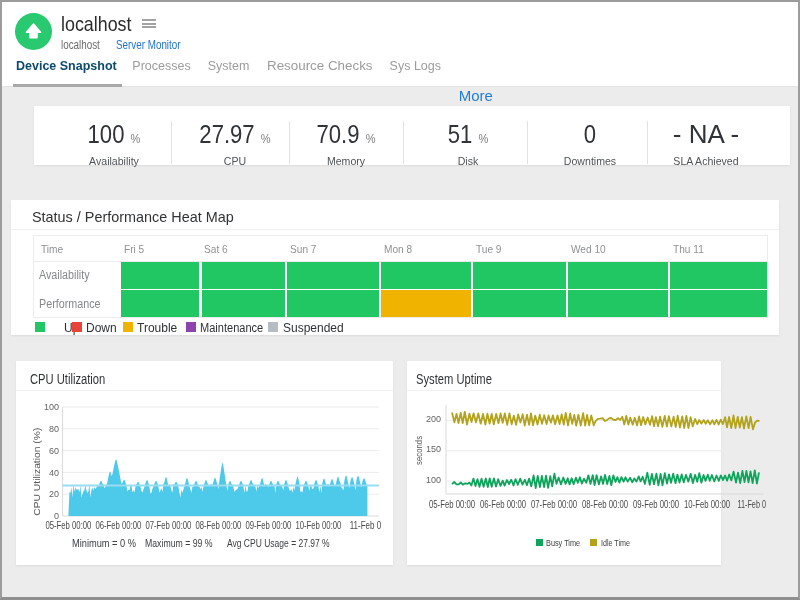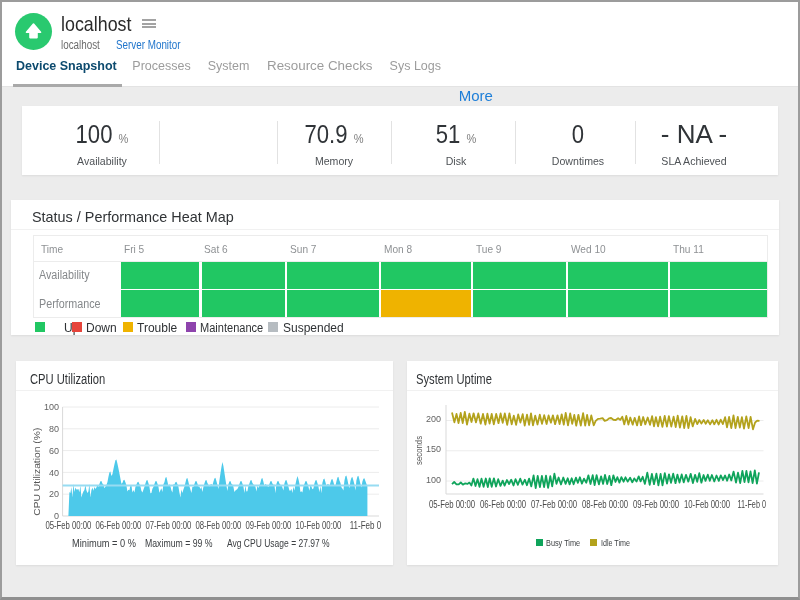--- a/index.html
+++ b/index.html
@@ -11,39 +11,39 @@
 .title { position:absolute; left:61px; top:12px; font-size:21px; color:#2b2b2b; transform:scaleX(0.85); transform-origin:0 0; white-space:nowrap; }
 .burger { position:absolute; left:142px; top:19px; width:14px; }
 .burger div { height:2px; background:#a3a3a3; margin-bottom:1.5px; }
 .cr1 { position:absolute; left:61px; top:37.5px; font-size:12px; color:#6b6b6b; transform:scaleX(0.82); transform-origin:0 0; white-space:nowrap; }
 .cr2 { position:absolute; left:115.5px; top:37.5px; font-size:12px; color:#2176cc; transform:scaleX(0.82); transform-origin:0 0; white-space:nowrap; }
 .tab { position:absolute; top:58.5px; font-size:12.5px; color:#9c9c9c; transform-origin:0 0; white-space:nowrap; }
 .tab.active { color:#0c4a6e; font-weight:bold; }
 .active-bar { position:absolute; left:13px; top:84px; width:109px; height:3px; background:#a9a9a9; }
 .more { position:absolute; left:458.7px; top:62.5px; font-size:15px; color:#1d7ed8;margin-top:24px; }
 .card { position:absolute; background:#fff; box-shadow:0 1px 2px rgba(0,0,0,0.07); }
-.stats { left:22px; top:105.5px; width:756px; height:69px; }
+.stats { left:34px; top:105.5px; width:756px; height:59px; }
 .stat { position:absolute; top:0; transform:translateX(-50%); text-align:center; white-space:nowrap; }
 .stat .num { font-size:26px; color:#303438; margin-top:13.5px; transform:scaleX(0.85); }
 .stat .num .pct { font-size:13px; color:#7d7d7d; }
 .stat .lbl { font-size:11.5px; color:#4e5256; margin-top:5px; transform:scaleX(0.92); }
 .sep { position:absolute; top:15px; width:1px; height:43px; background:#e2e2e2; }
 .heat { left:11px; top:199.5px; width:768px; height:135.5px; }
 .heat h2 { position:absolute; left:20.5px; top:8px; font-size:15px; color:#303336; font-weight:normal; transform:scaleX(0.96); transform-origin:0 0; white-space:nowrap; }
 .hr { position:absolute; left:0; top:29px; width:100%; height:1px; background:#f1f1f1; }
 .htable { position:absolute; left:21.5px; top:35px; width:735.5px; height:83px; border:1px solid #ececec; }
 .hhead { position:absolute; top:0; height:26px; font-size:11.5px; color:#8e9194; line-height:26px; transform:scaleX(0.88); transform-origin:0 50%; white-space:nowrap; }
 .hrowlbl { position:absolute; left:5.5px; font-size:12.5px; color:#85888b; height:28px; line-height:28px; transform:scaleX(0.86); transform-origin:0 50%; white-space:nowrap; }
 .hline { position:absolute; left:0; width:733.5px; height:1px; background:#ececec; }
 .cell { position:absolute; }
 .lgq { position:absolute; top:122.5px; width:9.5px; height:9.5px; }
 .lgt { position:absolute; top:121px; font-size:12px; color:#2f3235; transform-origin:0 0; white-space:nowrap; }
 .chart { top:361px; height:204px; }
 .cpu { left:16px; width:377px; }
-.sys { left:407px; width:371px; }
+.sys { left:407px; width:314px; }
 .chart h2 { position:absolute; top:10px; font-size:14px; color:#303336; font-weight:normal; transform:scaleX(0.8); transform-origin:0 0; white-space:nowrap; }
 .fn { position:absolute; top:175.5px; font-size:10.5px; color:#3d4043; white-space:nowrap; transform-origin:0 0; }
 </style>
 </head>
 <body>
 <div class="header">
   <div class="avatar">
     <svg width="37" height="37" viewBox="0 0 37 37" style="position:absolute;left:0;top:0">
       <path d="M18.5 11 L25.5 19.3 L22 19.3 L22 24.6 L15 24.6 L15 19.3 L11.5 19.3 Z" fill="#fff" stroke="#fff" stroke-width="1.6" stroke-linejoin="round"></path>
     </svg>
@@ -67,20 +67,24 @@
 
 <div class="card stats">
   <div class="sep" style="left:136.7px"></div>
   <div class="sep" style="left:254.7px"></div>
   <div class="sep" style="left:368.8px"></div>
   <div class="sep" style="left:492.6px"></div>
   <div class="sep" style="left:612.5px"></div>
   <div class="stat" style="left:79.5px">
       <div class="num">100 <span class="pct">%</span></div>
       <div class="lbl">Availability</div>
+    </div>
+  <div class="stat" style="left:200.5px">
+      <div class="num">27.97 <span class="pct">%</span></div>
+      <div class="lbl">CPU</div>
     </div>
   <div class="stat" style="left:311.5px">
       <div class="num">70.9 <span class="pct">%</span></div>
       <div class="lbl">Memory</div>
     </div>
   <div class="stat" style="left:433.5px">
       <div class="num">51 <span class="pct">%</span></div>
       <div class="lbl">Disk</div>
     </div>
   <div class="stat" style="left:556px">

